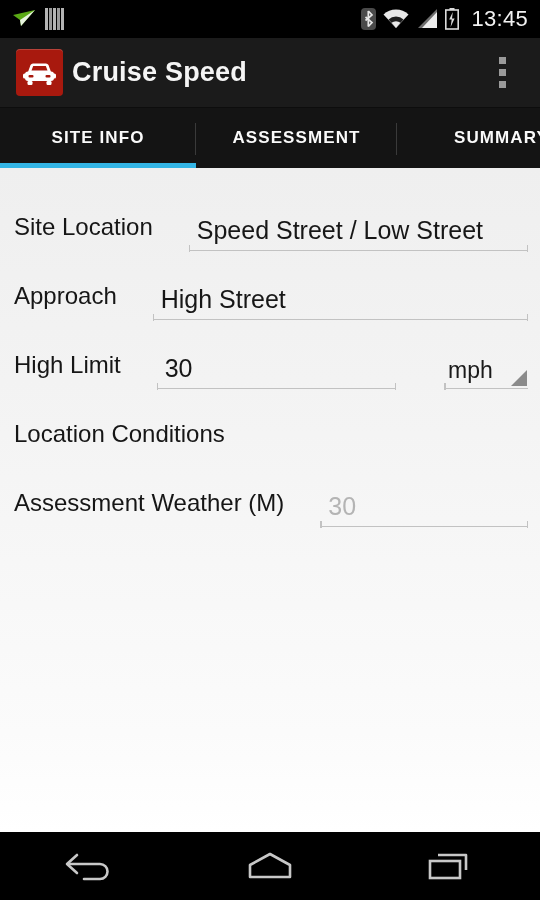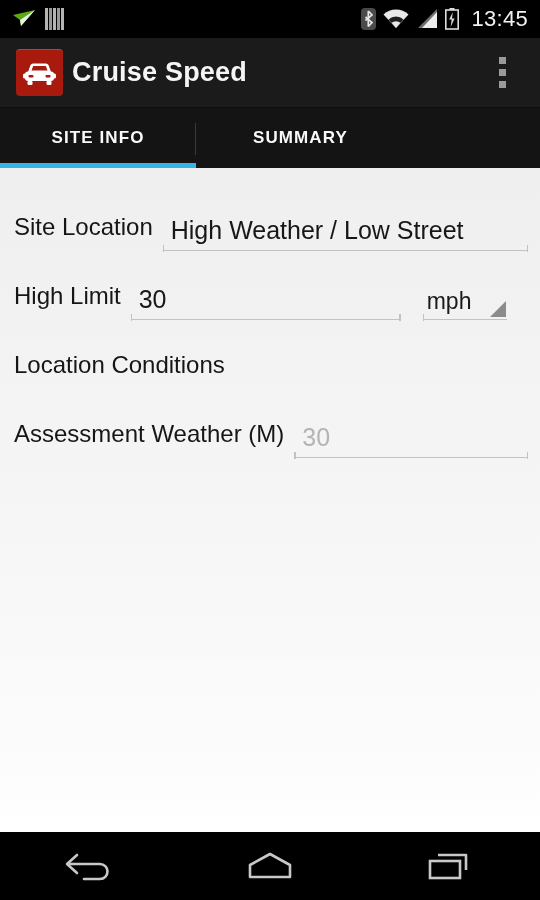--- a/index.html
+++ b/index.html
@@ -81,20 +81,21 @@
   
   .content {
     position:absolute; top:168px; left:0; width:540px; height:664px;
     background:linear-gradient(to bottom,#efefef 0%,#f4f4f4 40%,#fbfbfb 85%,#ffffff 100%);
   }
   .form { padding-top:14px; }
   .row {
     display:flex; align-items:flex-end;
     height:69px;
     padding:0 12px 0 14px;
+    gap:26px;
   }
   .lbl {
     font-size:24px; color:#161616;
     white-space:nowrap; line-height:1;
     padding-bottom:12px;
   }
   .field {
     flex:1 1 auto; position:relative;
     margin-left:10px;
     padding:0 6px 5px 8px;
@@ -214,36 +215,46 @@
         <i></i>
         <i></i>
     </div>
   </div>
 
   <div class="tabbar">
     <div class="tab tab-1">
       <span>SITE INFO</span>
       <div class="tab-div"></div>
     </div>
+    <div class="tab tab-2">
+      <span>ASSESSMENT</span>
+      <div class="tab-div"></div>
+    </div>
     <div class="tab tab-3">
       <span>SUMMARY</span>
     </div>
     <div class="tab-indicator"></div>
   </div>
 
   <div class="content">
     <div class="form">
 
       <div class="row">
         <div class="lbl">Site Location</div>
         <div class="field">
-          <span class="val">High Weather / Low Street</span>
-        </div>
-      </div>
-
+          <span class="val">Speed Street / Low Street</span>
+        </div>
+      </div>
+
+      <div class="row">
+        <div class="lbl">Approach</div>
+        <div class="field">
+          <span class="val">High Street</span>
+        </div>
+      </div>
 
       <div class="row row-speed">
         <div class="lbl">High Limit</div>
         <div class="field">
           <span class="val">30</span>
         </div>
         <div class="spinner">
           <span class="val">mph</span>
           <span class="tri"></span>
         </div>

